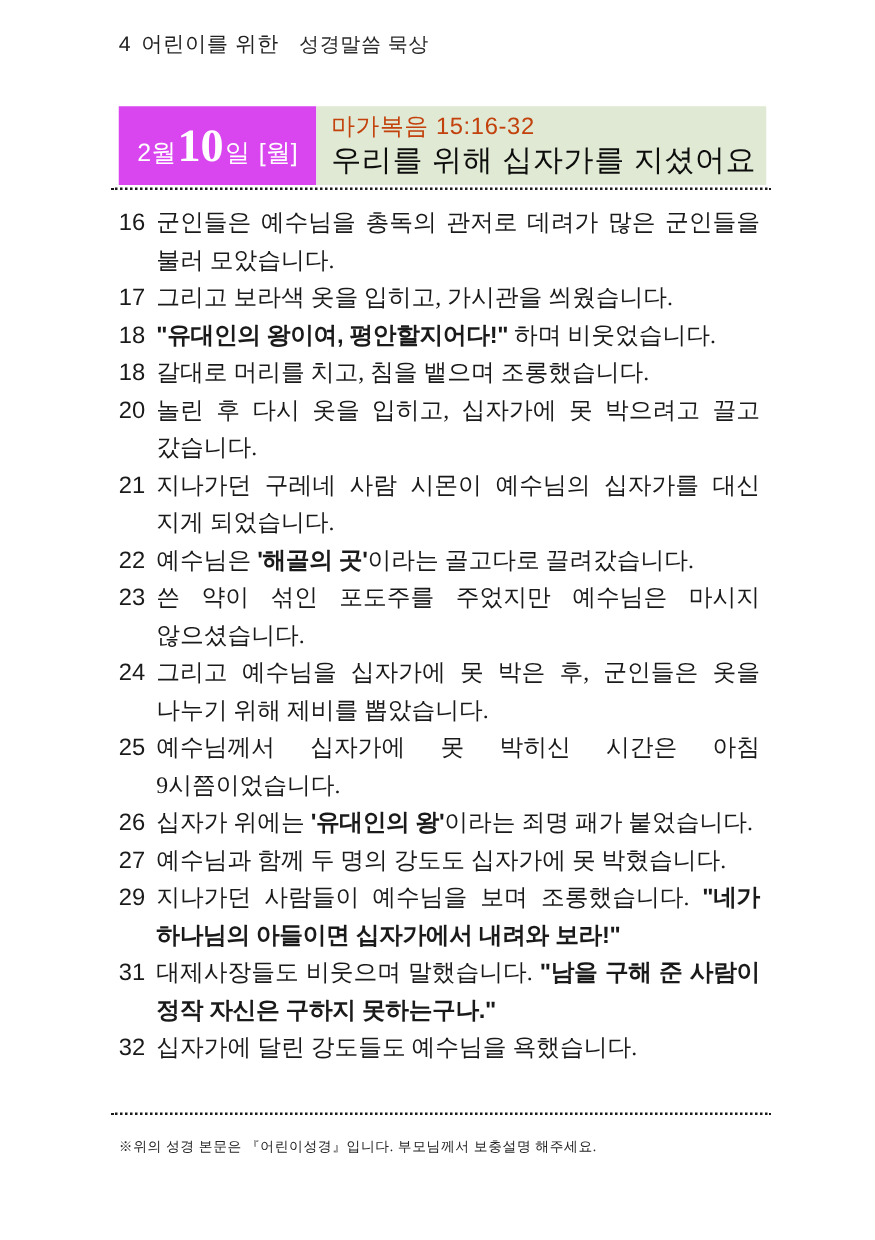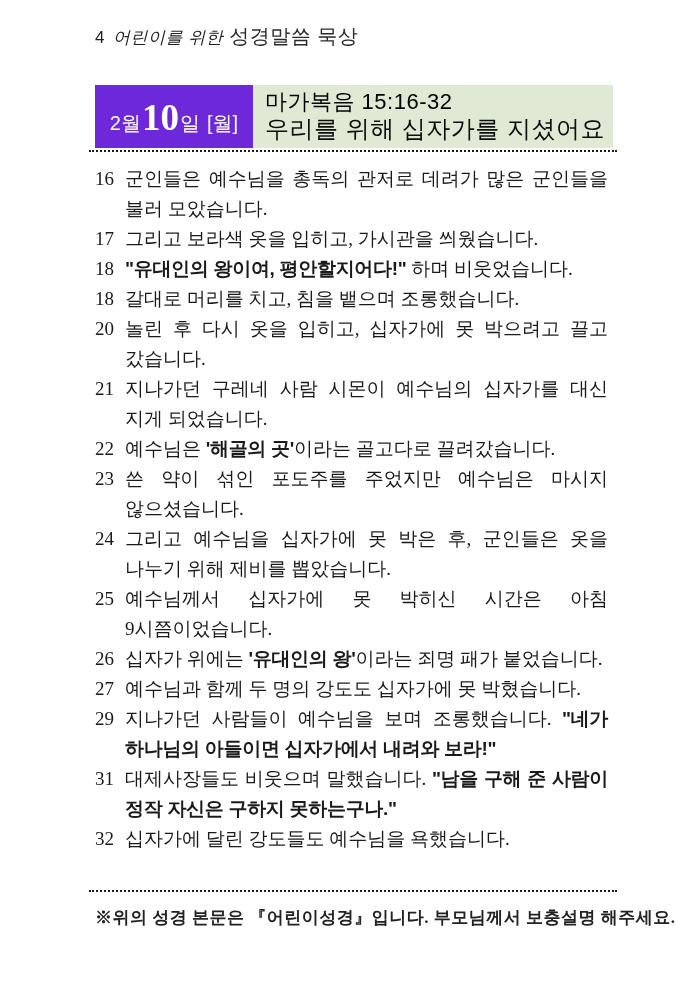--- a/index.html
+++ b/index.html
@@ -15,87 +15,86 @@
   }
   
   .running-head {
     position:absolute; left:95px; top:26px;
     font-family:"Liberation Sans", sans-serif;
     font-size:17px; line-height:20px; color:#222;
     letter-spacing:0.5px;
     white-space:nowrap;
   }
   .running-head .pgnum { margin-right:8px; }
-  .running-head .t1 { margin-right:6px;font-style:italic; }
-  .running-head .t2 { font-size:20px; color:#2a2a2a; }
+  .running-head .t1 { margin-right:16px; }
+  .running-head .t2 { font-size:16px; color:#2a2a2a; }
 
   
   .header-box {
     position:absolute; left:95px; top:85px;
     width:518px; height:63px;
     display:flex;
   }
   .date-box {
     width:170px; height:100%;
-    background:#6d28d9;
+    background:#d946ef;
     color:#ffffff;
     display:flex; align-items:baseline; justify-content:center;
     font-family:"Liberation Sans", sans-serif;
     padding-top:14px;
   }
   .date-box .month { font-size:20px; }
   .date-box .day { font-size:37px; font-weight:bold; line-height:37px; margin:0 1px;font-family:Liberation Serif, serif; }
   .date-box .suffix { font-size:20px; }
   .date-box .weekday { font-size:20px; margin-left:7px; }
   .title-box {
     flex:1; height:100%;
     background:#e0e9d3;
     padding:5px 8px 4px 12px;
     font-family:"Liberation Sans", sans-serif;
   }
-  .scripture-ref { font-size:22px; line-height:24px; color:#000000; letter-spacing:0.5px; }
+  .scripture-ref { font-size:19px; line-height:24px; color:#c2410c; letter-spacing:0.5px; }
   .devotion-title { font-size:24px; line-height:30px; font-weight:normal; color:#0d0d0d; letter-spacing:0.5px; white-space:nowrap; }
 
   .dotted-line {
     position:absolute; left:89px; width:528px; height:0;
     border-top:2px dotted #1a1a1a;
   }
   .dotted-top { top:150px; }
   .dotted-bottom { top:890px; }
 
   
   .verse-list {
     position:absolute; left:95px; top:164px;
     width:513px;
     font-size:19px; line-height:30px;
   }
   .verse { display:flex; }
   .verse-num {
     width:30px; flex-shrink:0;
-    font-family:Liberation Serif, serif;
+    font-family:Liberation Sans, sans-serif;
   }
   .verse-text {
     flex:1;
     text-align:justify;
     word-break:keep-all;
     overflow-wrap:break-word;
   }
   .seg-bold {
     font-family:"Liberation Sans", sans-serif;
     font-weight:bold;
     letter-spacing:-0.3px;
   }
 
   
   .footnote {
     position:absolute; left:95px; top:908px;
-    font-size:17px; line-height:20px; color:#222;
+    font-size:11px; line-height:20px; color:#222;
     letter-spacing:0.5px;
     white-space:nowrap;
-    font-weight:bold;
   }
 </style>
 </head>
 <body>
 
 <div class="page">
 
   <div class="running-head">
     <span class="pgnum">4</span><span class="t1">어린이를 위한</span><span class="t2">성경말씀 묵상</span>
   </div>

